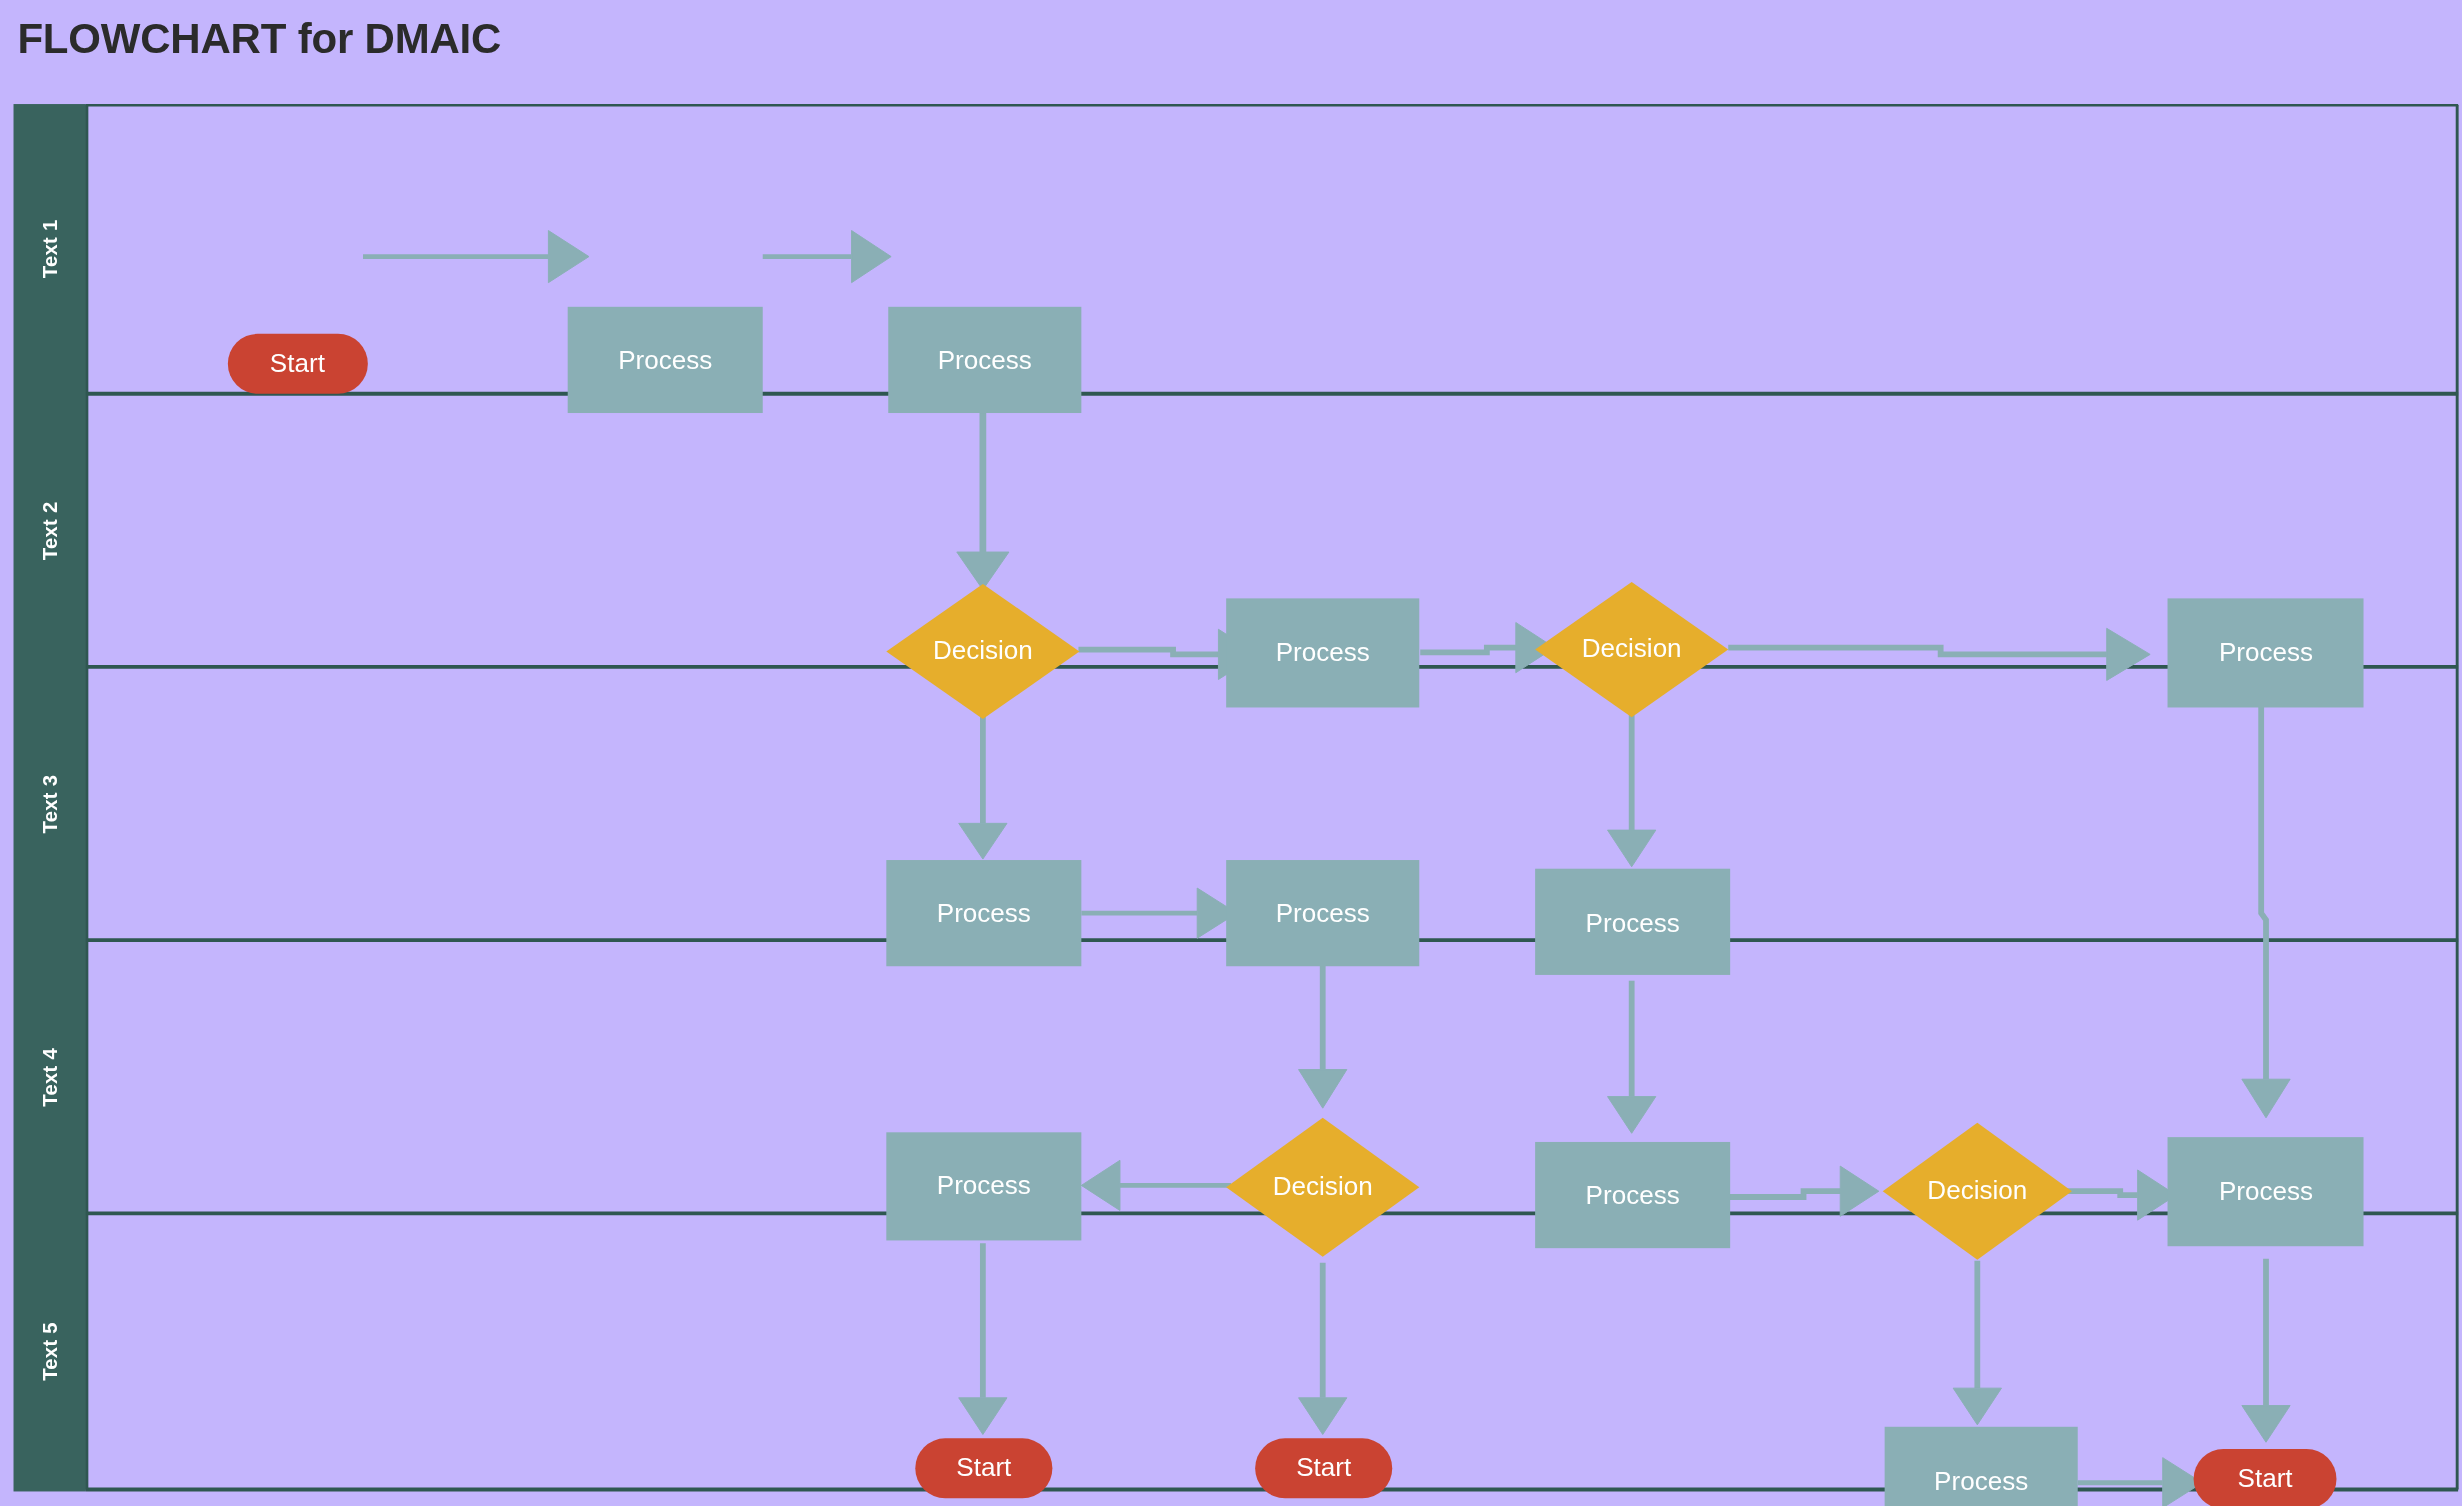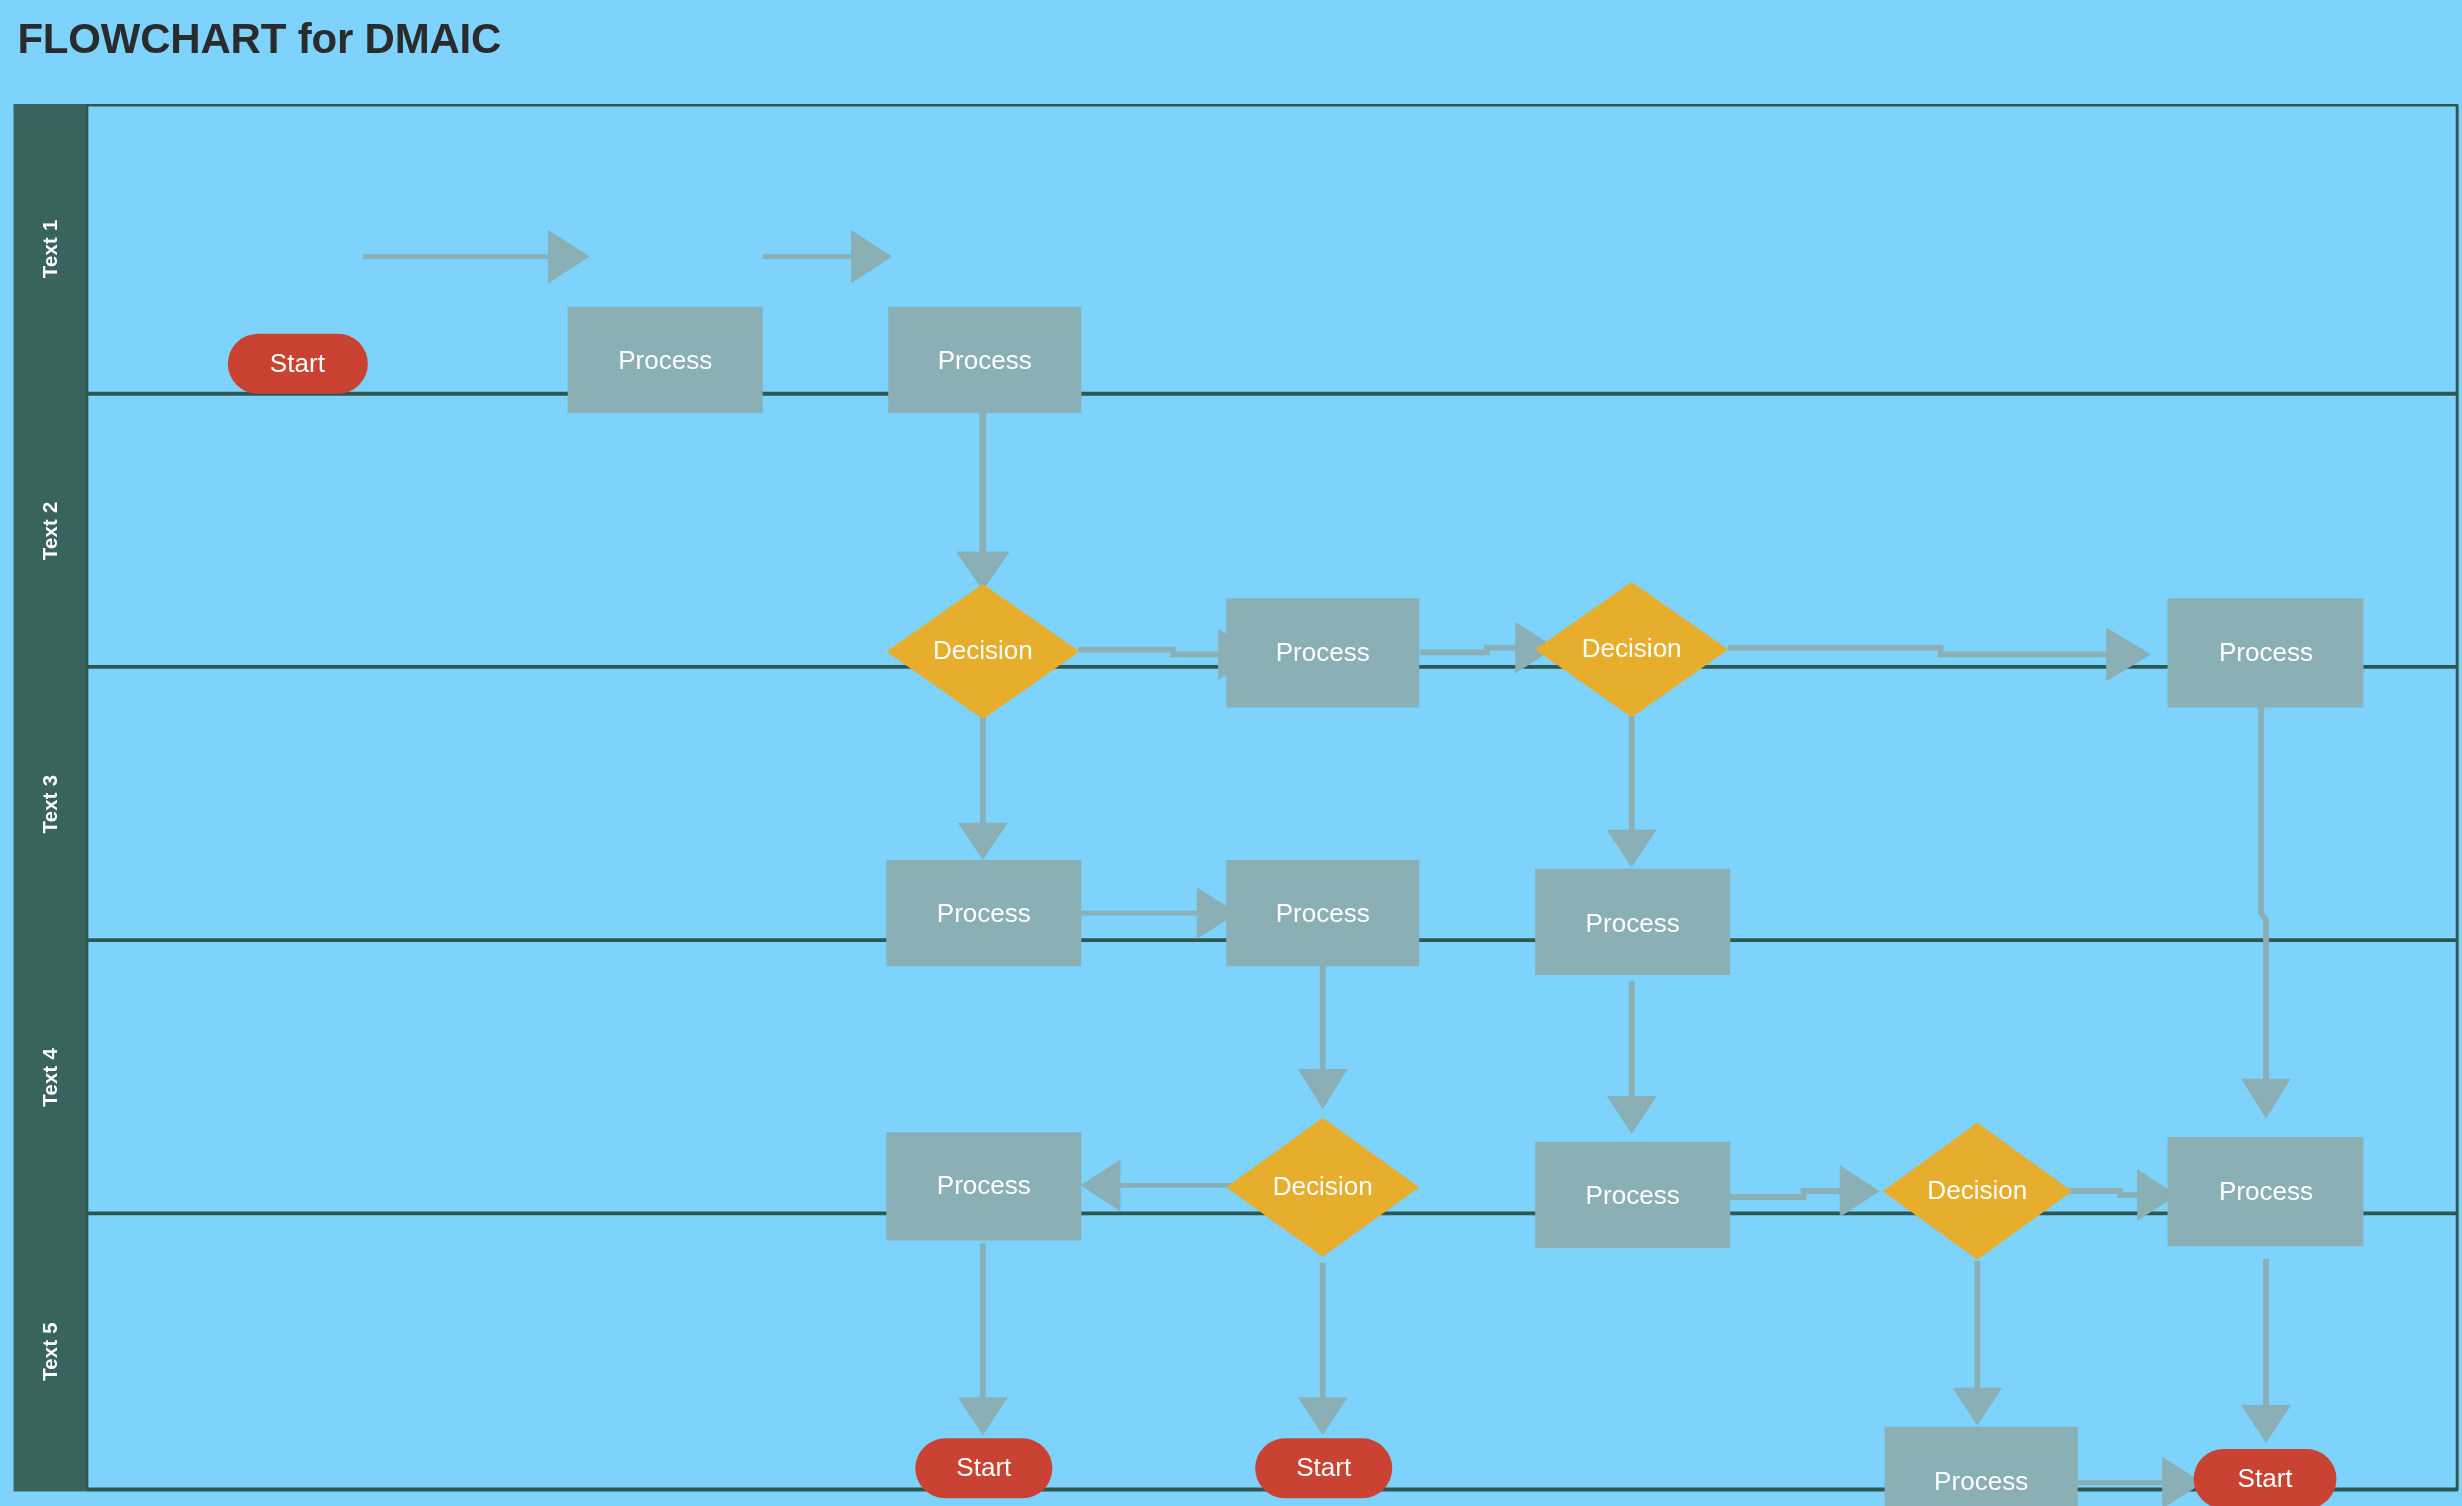--- a/index.html
+++ b/index.html
@@ -5,21 +5,21 @@
   * { margin:0; padding:0; box-sizing:border-box; }
   html, body {
     width:2462px; height:1506px;
     background:#ffffff;
     font-family:"Liberation Sans", sans-serif;
     overflow:hidden;
   }
   #page {
     position:relative;
     width:2462px; height:1506px;
-    background:#7dd3fc;
+    background:#c4b5fd;
   }
   #title {
     position:absolute;
     left:17.4px; top:15.4px;
     font-size:42px;
     font-weight:bold;
     color:#2b2b2b;
     letter-spacing:-0.2px;
     white-space:nowrap;
   }

